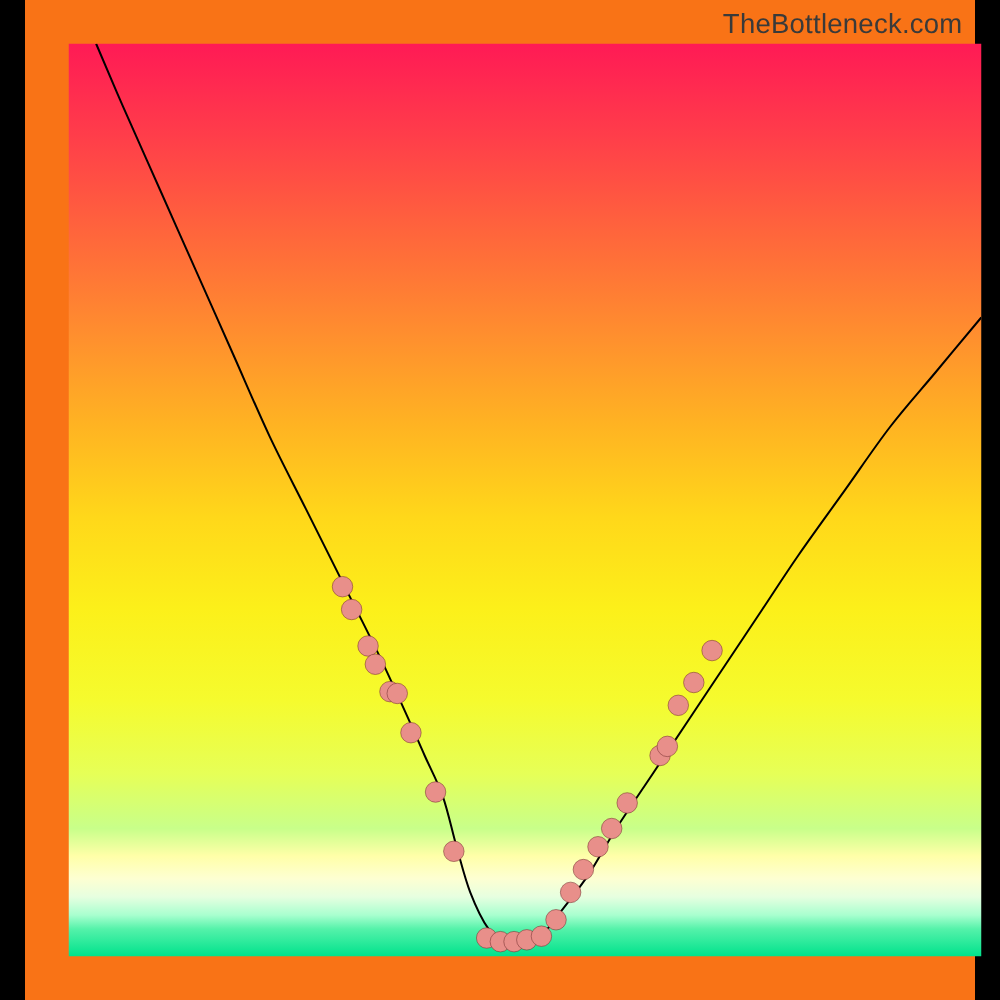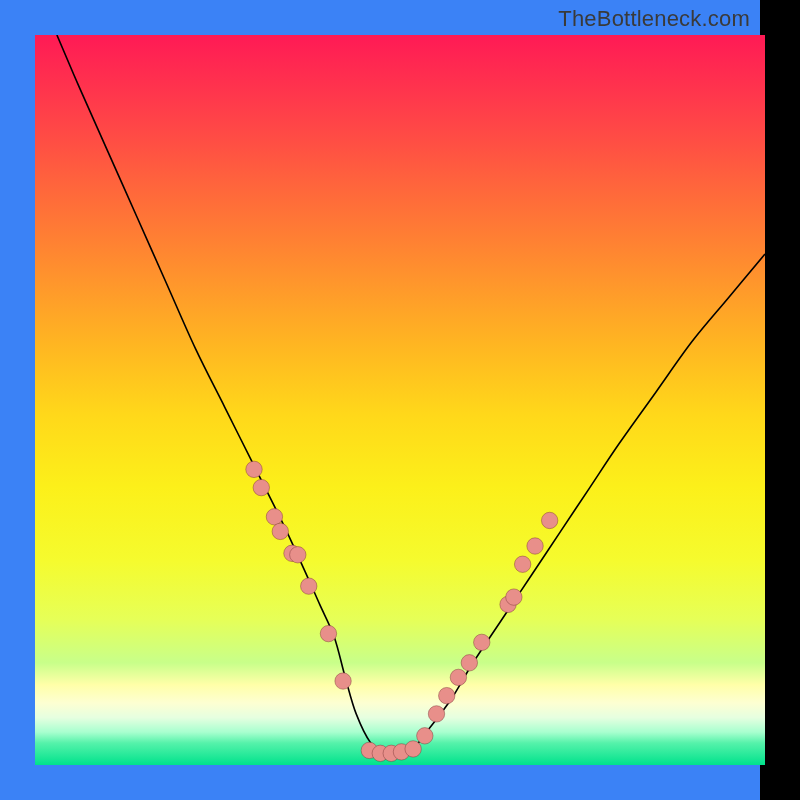--- a/index.html
+++ b/index.html
@@ -1,21 +1,22 @@
 <!DOCTYPE html>
 <html><head>
 <meta charset="utf-8">
 <style>
   * { margin: 0; padding: 0; box-sizing: border-box; }
   html, body { width: 800px; height: 800px; overflow: hidden; background: #000; }
   .frame {
     position: relative;
     width: 760px;
     height: 800px;
-    background: #3b82f6;
+    background: #f97316;
+    margin-left: 20px;
   }
   .plot-area {
     position: absolute;
     left: 35px;
     top: 35px;
     width: 730px;
     height: 730px;
     background: linear-gradient(to bottom,
       #ff1a55 0%,
       #ff3d4a 10%,

